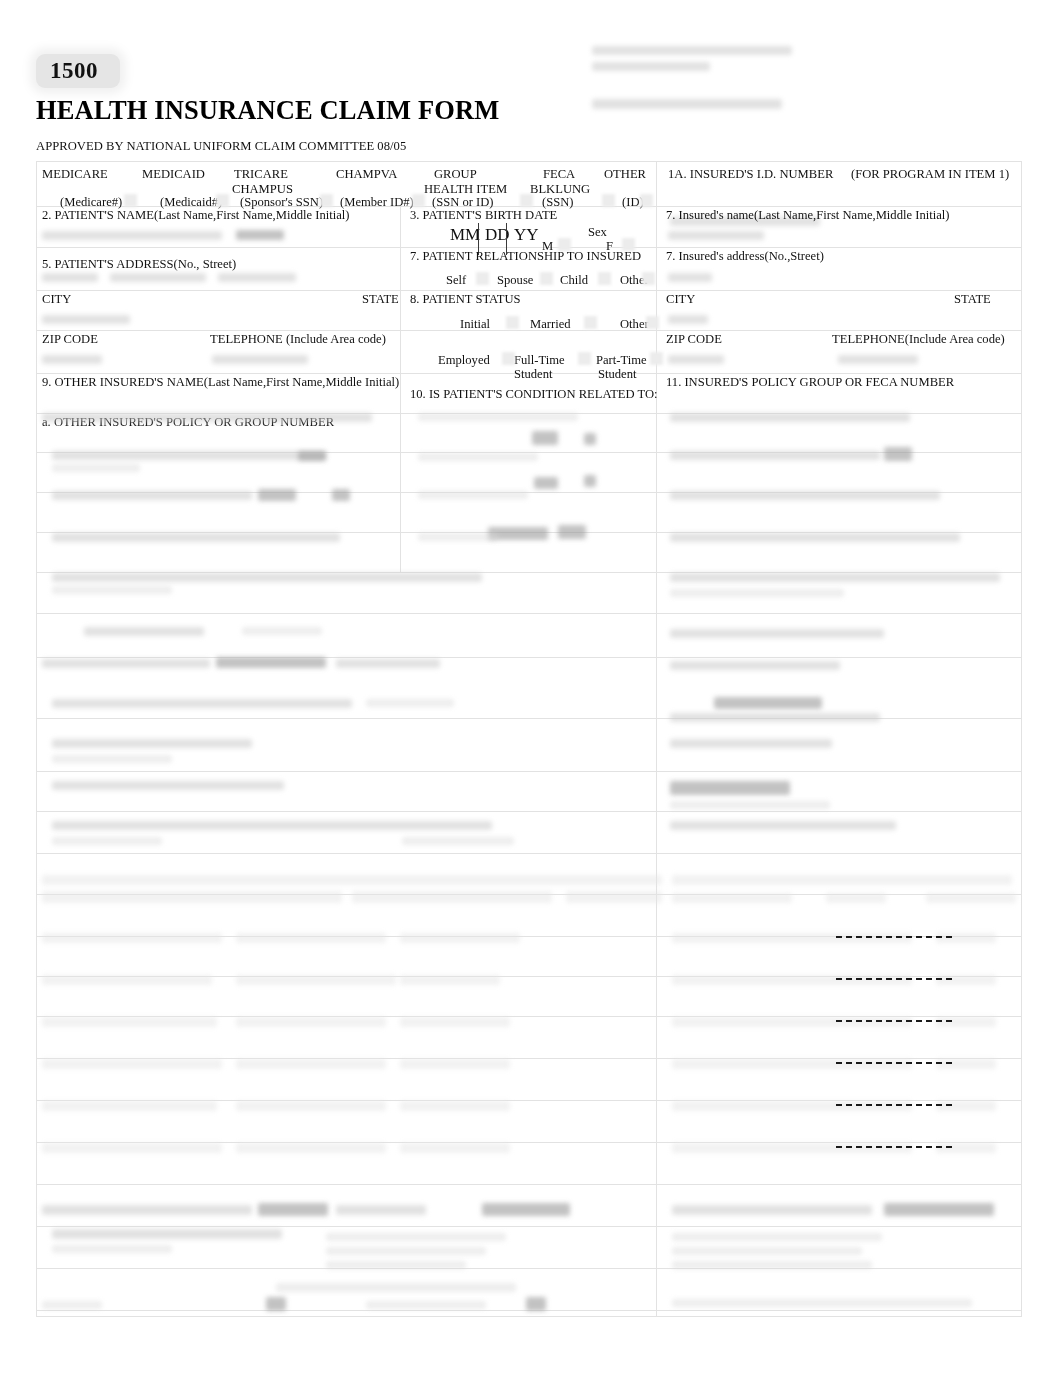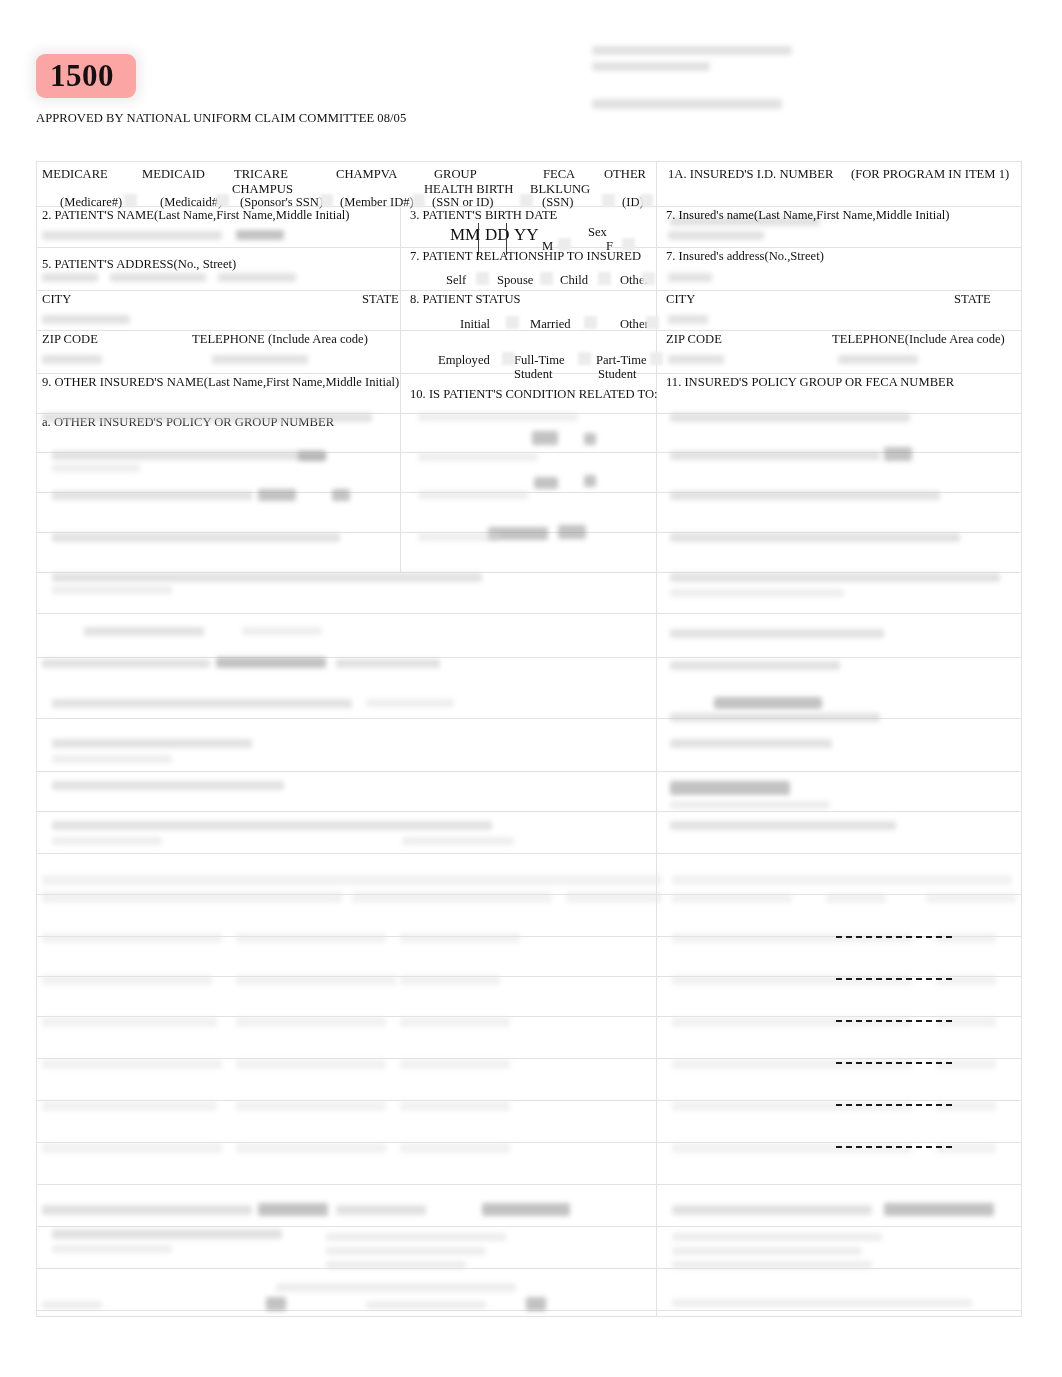--- a/index.html
+++ b/index.html
@@ -6,23 +6,23 @@
   body{
     width:1062px;height:1377px;position:relative;overflow:hidden;
     font-family:"Liberation Serif", serif;
     color:#1a1a1a;
   }
   .page{position:absolute;inset:0;}
 
   
   .hdr{position:absolute;left:36px;top:54px;width:560px;}
   .num1500{
-    display:inline-block;font-size:31px;font-weight:bold;letter-spacing:.5px;
+    display:inline-block;font-size:23px;font-weight:bold;letter-spacing:.5px;
     padding:4px 22px 4px 14px;border-radius:9px;
-    background:#fca5a5;color:#111;
+    background:#e5e5e5;color:#111;
     box-shadow:0 0 9px 6px rgba(240,240,240,.95);
   }
   .title{font-size:26.5px;font-weight:bold;letter-spacing:.1px;margin-top:7px;color:#000;}
   .subtitle{font-size:12.6px;letter-spacing:.05px;margin-top:13px;color:#111;}
 
   .carrier{position:absolute;left:592px;top:46px;width:260px;}
   .smudge{background:#d9d9d9;border-radius:3px;filter:blur(2.6px);opacity:.78;}
   .sm1{height:9px;width:200px;margin-bottom:7px;}
   .sm2{height:9px;width:118px;}
   .sm3{height:10px;width:190px;margin-top:28px;}
@@ -46,20 +46,21 @@
   .chk{position:absolute;width:13px;height:13px;background:#ececec;filter:blur(1.6px);border-radius:1px;}
   .tick{position:absolute;width:1px;height:16px;background:#3a3a3a;}
 </style>
 </head>
 <body>
 
 <div class="page">
 
   <div class="hdr">
     <div class="num1500">1500</div>
+    <div class="title">HEALTH INSURANCE CLAIM FORM</div>
     <div class="subtitle">APPROVED BY NATIONAL UNIFORM CLAIM COMMITTEE 08/05</div>
   </div>
 
   <div class="carrier">
     <div class="smudge sm1"></div>
     <div class="smudge sm2"></div>
     <div class="smudge sm3"></div>
   </div>
 
   <div class="form">
@@ -98,21 +99,21 @@
     <div class="sep vline" style="left:620px;top:0px;height:1155px;"></div>
     <div class="sep vline" style="left:0px;top:0px;height:1155px;"></div>
     <div class="sep vline" style="left:985px;top:0px;height:1155px;"></div>
 
     <div class="lbl" style="left:6px;top:6px;">MEDICARE</div>
     <div class="lbl" style="left:106px;top:6px;">MEDICAID</div>
     <div class="lbl" style="left:198px;top:6px;">TRICARE</div>
     <div class="lbl" style="left:196px;top:21px;">CHAMPUS</div>
     <div class="lbl" style="left:300px;top:6px;">CHAMPVA</div>
     <div class="lbl" style="left:398px;top:6px;">GROUP</div>
-    <div class="lbl" style="left:388px;top:21px;">HEALTH BIRTH</div>
+    <div class="lbl" style="left:388px;top:21px;">HEALTH ITEM</div>
     <div class="lbl" style="left:507px;top:6px;">FECA</div>
     <div class="lbl" style="left:494px;top:21px;">BLKLUNG</div>
     <div class="lbl" style="left:568px;top:6px;">OTHER</div>
 
     <div class="lbl" style="left:24px;top:34px;">(Medicare#)</div>
     <div class="lbl" style="left:124px;top:34px;">(Medicaid#)</div>
     <div class="lbl" style="left:204px;top:34px;">(Sponsor's SSN)</div>
     <div class="lbl" style="left:304px;top:34px;">(Member ID#)</div>
     <div class="lbl" style="left:396px;top:34px;">(SSN or ID)</div>
     <div class="lbl" style="left:506px;top:34px;">(SSN)</div>
@@ -179,21 +180,21 @@
     <div class="lbl" style="left:584px;top:156px;">Other</div>
     <div class="chk" style="left:470px;top:155px;"></div>
     <div class="chk" style="left:548px;top:155px;"></div>
     <div class="chk" style="left:610px;top:155px;"></div>
 
     <div class="lbl" style="left:630px;top:131px;">CITY</div>
     <div class="lbl" style="left:918px;top:131px;">STATE</div>
     <div class="ink" style="left:632px;top:154px;width:40px;height:9px;"></div>
 
     <div class="lbl" style="left:6px;top:171px;">ZIP CODE</div>
-    <div class="lbl" style="left:156px;top:171px;">TELEPHONE (Include Area code)</div>
+    <div class="lbl" style="left:174px;top:171px;">TELEPHONE (Include Area code)</div>
     <div class="ink" style="left:6px;top:194px;width:60px;height:9px;"></div>
     <div class="ink" style="left:176px;top:194px;width:96px;height:9px;"></div>
 
     <div class="lbl" style="left:402px;top:192px;">Employed</div>
     <div class="lbl" style="left:478px;top:192px;">Full-Time</div>
     <div class="lbl" style="left:478px;top:206px;">Student</div>
     <div class="lbl" style="left:560px;top:192px;">Part-Time</div>
     <div class="lbl" style="left:562px;top:206px;">Student</div>
     <div class="chk" style="left:466px;top:191px;"></div>
     <div class="chk" style="left:542px;top:191px;"></div>

